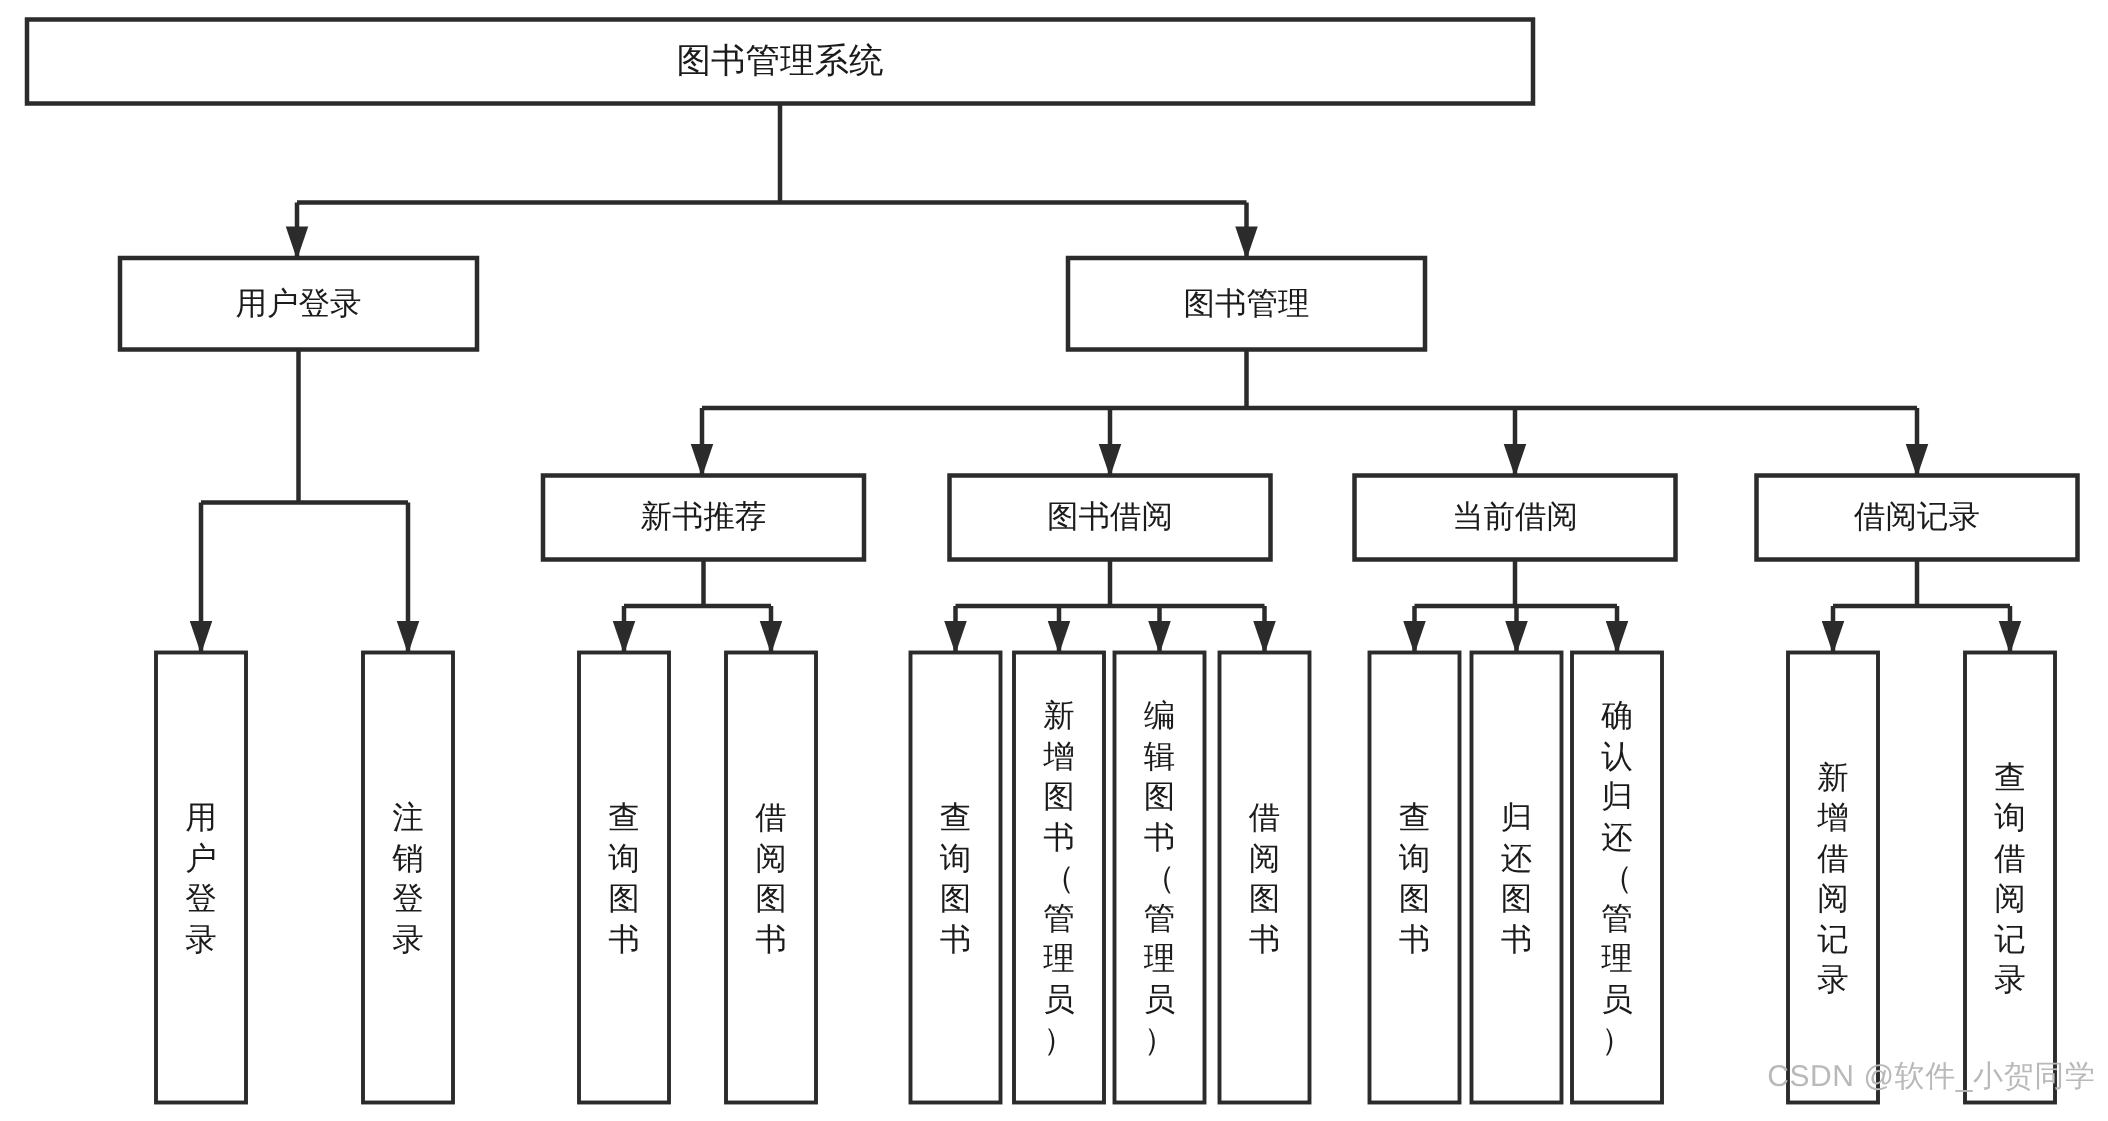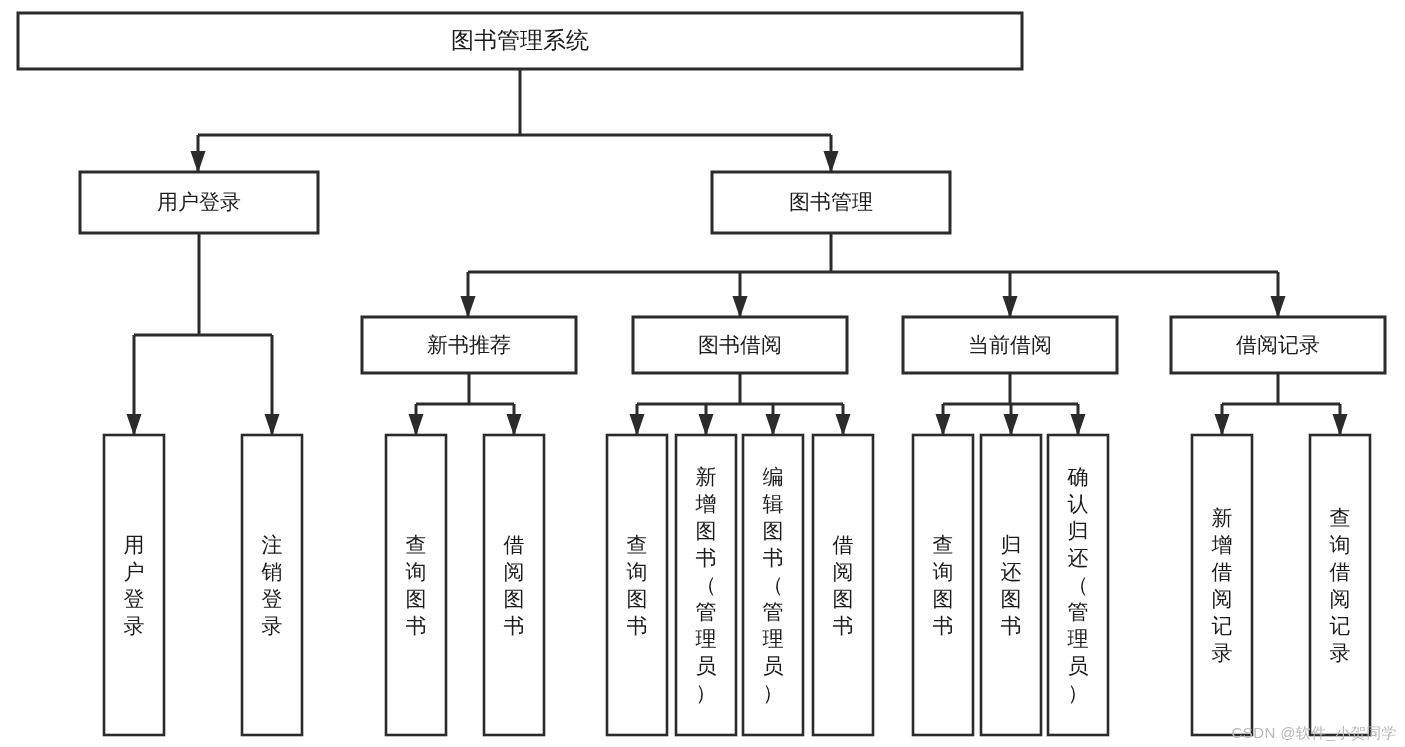--- a/index.html
+++ b/index.html
@@ -56,23 +56,23 @@
     fill: none;
     stroke-linecap: butt;
   }
   .arrow-head {
     fill: #2b2b2b;
     stroke: none;
   }
   .watermark {
     position: absolute;
     right: 8px;
-    bottom: 4px;
+    bottom: 16px;
     color: #b9b9b9;
-    font-size: 15px;
+    font-size: 20px;
     font-family: "Liberation Sans", "DejaVu Sans", sans-serif;
     letter-spacing: 0.4px;
     white-space: nowrap;
     user-select: none;
   }
 </style>
 </head>
 <body>
 
 <div id="diagram-root">

